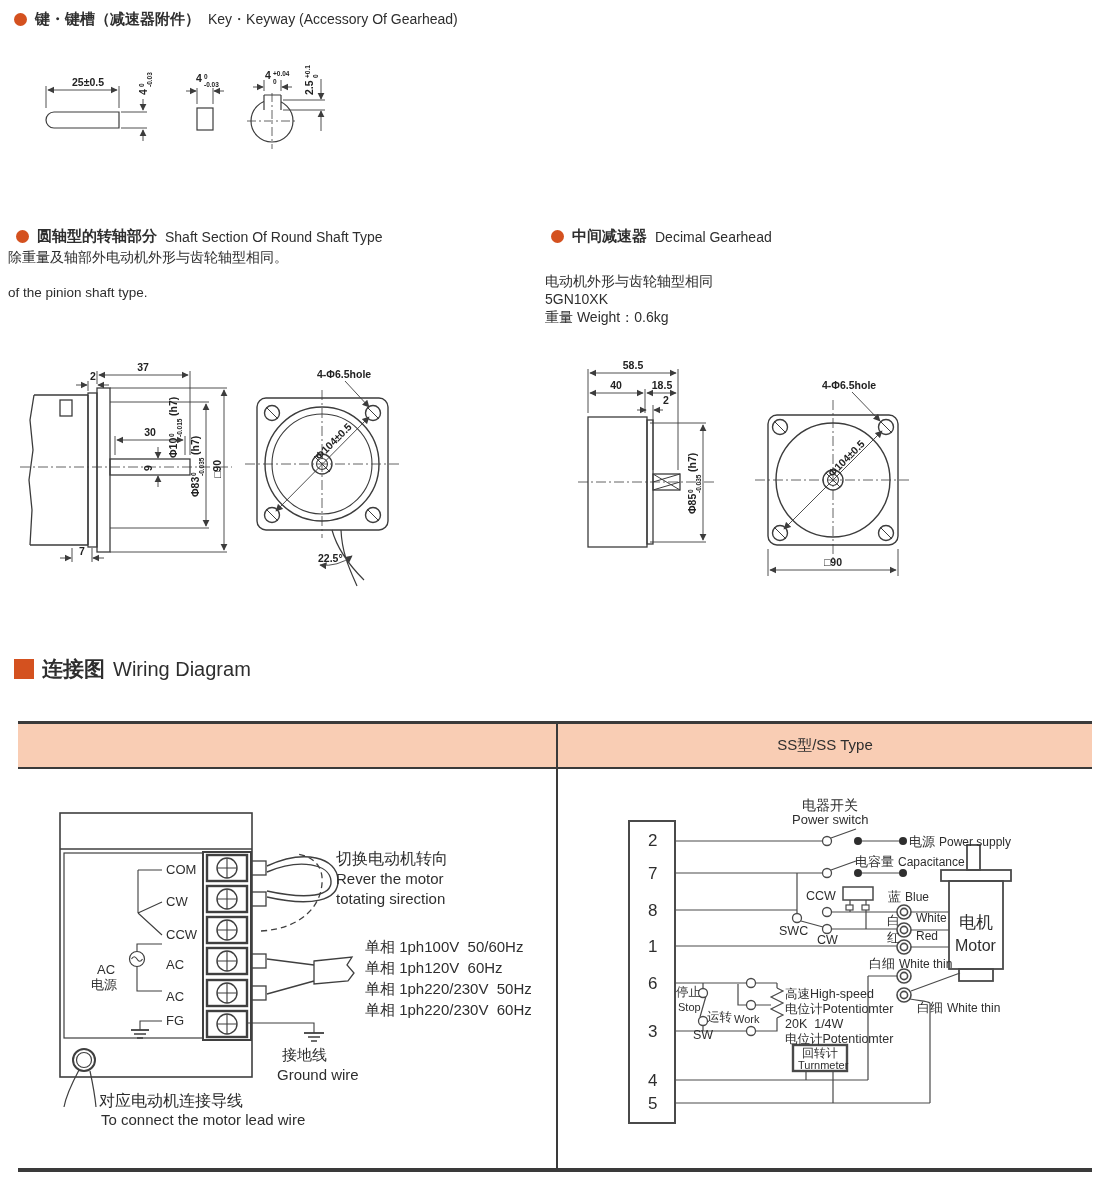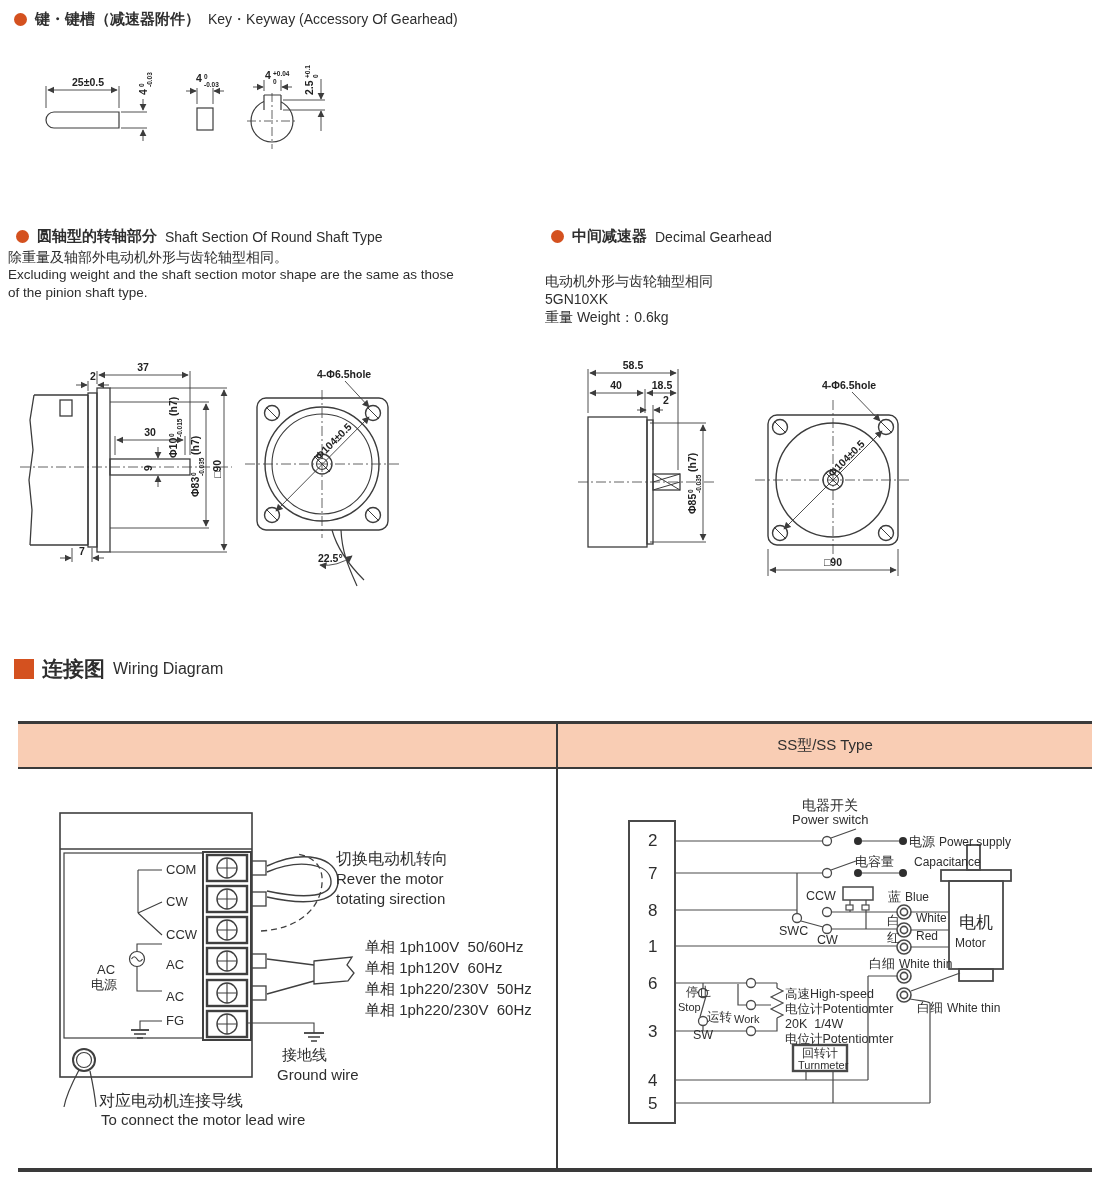--- a/index.html
+++ b/index.html
@@ -81,21 +81,20 @@
       <text class="tol" x="17" y="4.5">0</text>
     </g>
   </svg>
 
   <div class="row" style="left:16px;top:227px;">
     <span class="dot"></span>
     <span class="b" style="font-size:15px;">圆轴型的转轴部分</span>
     <span style="font-size:14px;">Shaft Section Of Round Shaft Type</span>
   </div>
   <div class="lbl" style="left:8px;top:250px;font-size:14px;">除重量及轴部外电动机外形与齿轮轴型相同。</div>
-  <div class="lbl" style="left:8px;top:268px;font-size:13.5px;">Excluding weight and the shaft section motor shape are the same as those</div>
   <div class="lbl" style="left:8px;top:286px;font-size:13.5px;">of the pinion shaft type.</div>
 
   <div class="row" style="left:551px;top:227px;">
     <span class="dot"></span>
     <span class="b" style="font-size:15px;">中间减速器</span>
     <span style="font-size:14px;">Decimal Gearhead</span>
   </div>
   <div class="lbl" style="left:545px;top:274px;font-size:14px;">电动机外形与齿轮轴型相同</div>
   <div class="lbl" style="left:545px;top:292px;font-size:14px;">5GN10XK</div>
   <div class="lbl" style="left:545px;top:310px;font-size:14px;">重量 Weight：0.6kg</div>
@@ -245,21 +244,21 @@
     <text class="dimt" x="822" y="389">4-Φ6.5hole</text>
     <g transform="translate(849,461) rotate(-45)">
       <text class="dimt" x="0" y="0" text-anchor="middle">Φ104±0.5</text>
     </g>
     <text class="dimt" x="833" y="566" text-anchor="middle">□90</text>
   </svg>
 
   <div class="row" style="left:14px;top:655px;">
     <span class="sqb"></span>
     <span class="b" style="font-size:21px;">连接图</span>
-    <span style="font-size:16px;">Wiring Diagram</span>
+    <span style="font-size:20px;">Wiring Diagram</span>
   </div>
 
   <div class="hdrline" style="left:18px;top:721px;width:1074px;height:3px;"></div>
   <div style="position:absolute;left:18px;top:724px;width:1074px;height:43px;background:#f9cdb4;"></div>
   <div class="hdrline" style="left:18px;top:767px;width:1074px;height:2px;"></div>
   <div class="hdrline" style="left:556px;top:721px;width:2px;height:451px;"></div>
   <div class="hdrline" style="left:18px;top:1168px;width:1074px;height:4px;"></div>
   <div class="lbl" style="left:558px;top:737px;width:534px;text-align:center;font-size:15px;">SS型/SS Type</div>
 
   <svg style="left:14px;top:768px;" width="542" height="400" viewBox="14 768 542 400">
@@ -418,21 +417,21 @@
   <div class="lbl" style="left:648px;top:902px;font-size:17px;">8</div>
   <div class="lbl" style="left:648px;top:938px;font-size:17px;">1</div>
   <div class="lbl" style="left:648px;top:975px;font-size:17px;">6</div>
   <div class="lbl" style="left:648px;top:1023px;font-size:17px;">3</div>
   <div class="lbl" style="left:648px;top:1072px;font-size:17px;">4</div>
   <div class="lbl" style="left:648px;top:1095px;font-size:17px;">5</div>
   <div class="row" style="left:909px;top:833px;gap:4px;">
     <span style="font-size:13px;">电源</span>
     <span style="font-size:12px;">Power supply</span>
   </div>
-  <div class="row" style="left:855px;top:853px;gap:20px;">
+  <div class="row" style="left:855px;top:853px;gap:4px;">
     <span style="font-size:13px;">电容量</span>
     <span style="font-size:12px;">Capacitance</span>
   </div>
   <div class="lbl" style="left:806px;top:890px;font-size:12.5px;">CCW</div>
   <div class="lbl" style="left:779px;top:925px;font-size:12.5px;">SWC</div>
   <div class="lbl" style="left:817px;top:934px;font-size:12.5px;">CW</div>
   <div class="row" style="left:888px;top:888px;gap:4px;">
     <span style="font-size:13px;">蓝</span>
     <span style="font-size:12px;">Blue</span>
   </div>
@@ -442,22 +441,22 @@
   <div class="lbl" style="left:916px;top:930px;font-size:12px;">Red</div>
   <div class="row" style="left:869px;top:955px;gap:4px;">
     <span style="font-size:13px;">白细</span>
     <span style="font-size:12px;">White thin</span>
   </div>
   <div class="row" style="left:917px;top:999px;gap:4px;">
     <span style="font-size:13px;">白细</span>
     <span style="font-size:12px;">White thin</span>
   </div>
   <div class="lbl" style="left:959px;top:914px;font-size:17px;">电机</div>
-  <div class="lbl" style="left:955px;top:937px;font-size:12px;">Motor</div>
-  <div class="lbl" style="left:676px;top:986px;font-size:12.5px;margin-left:10px;">停止</div>
+  <div class="lbl" style="left:955px;top:937px;font-size:16px;">Motor</div>
+  <div class="lbl" style="left:676px;top:986px;font-size:12.5px;">停止</div>
   <div class="lbl" style="left:678px;top:1001px;font-size:11px;">Stop</div>
   <div class="lbl" style="left:707px;top:1011px;font-size:12.5px;">运转</div>
   <div class="lbl" style="left:734px;top:1013px;font-size:11px;">Work</div>
   <div class="lbl" style="left:693px;top:1029px;font-size:12.5px;">SW</div>
   <div class="lbl" style="left:785px;top:988px;font-size:12.5px;">高速High-speed</div>
   <div class="lbl" style="left:785px;top:1003px;font-size:12.5px;">电位计Potentiomter</div>
   <div class="lbl" style="left:785px;top:1018px;font-size:12.5px;">20K  1/4W</div>
   <div class="lbl" style="left:785px;top:1033px;font-size:12.5px;">电位计Potentiomter</div>
   <div class="lbl" style="left:802px;top:1047px;font-size:12px;">回转计</div>
   <div class="lbl" style="left:798px;top:1059px;font-size:11px;">Turnmeter</div>

